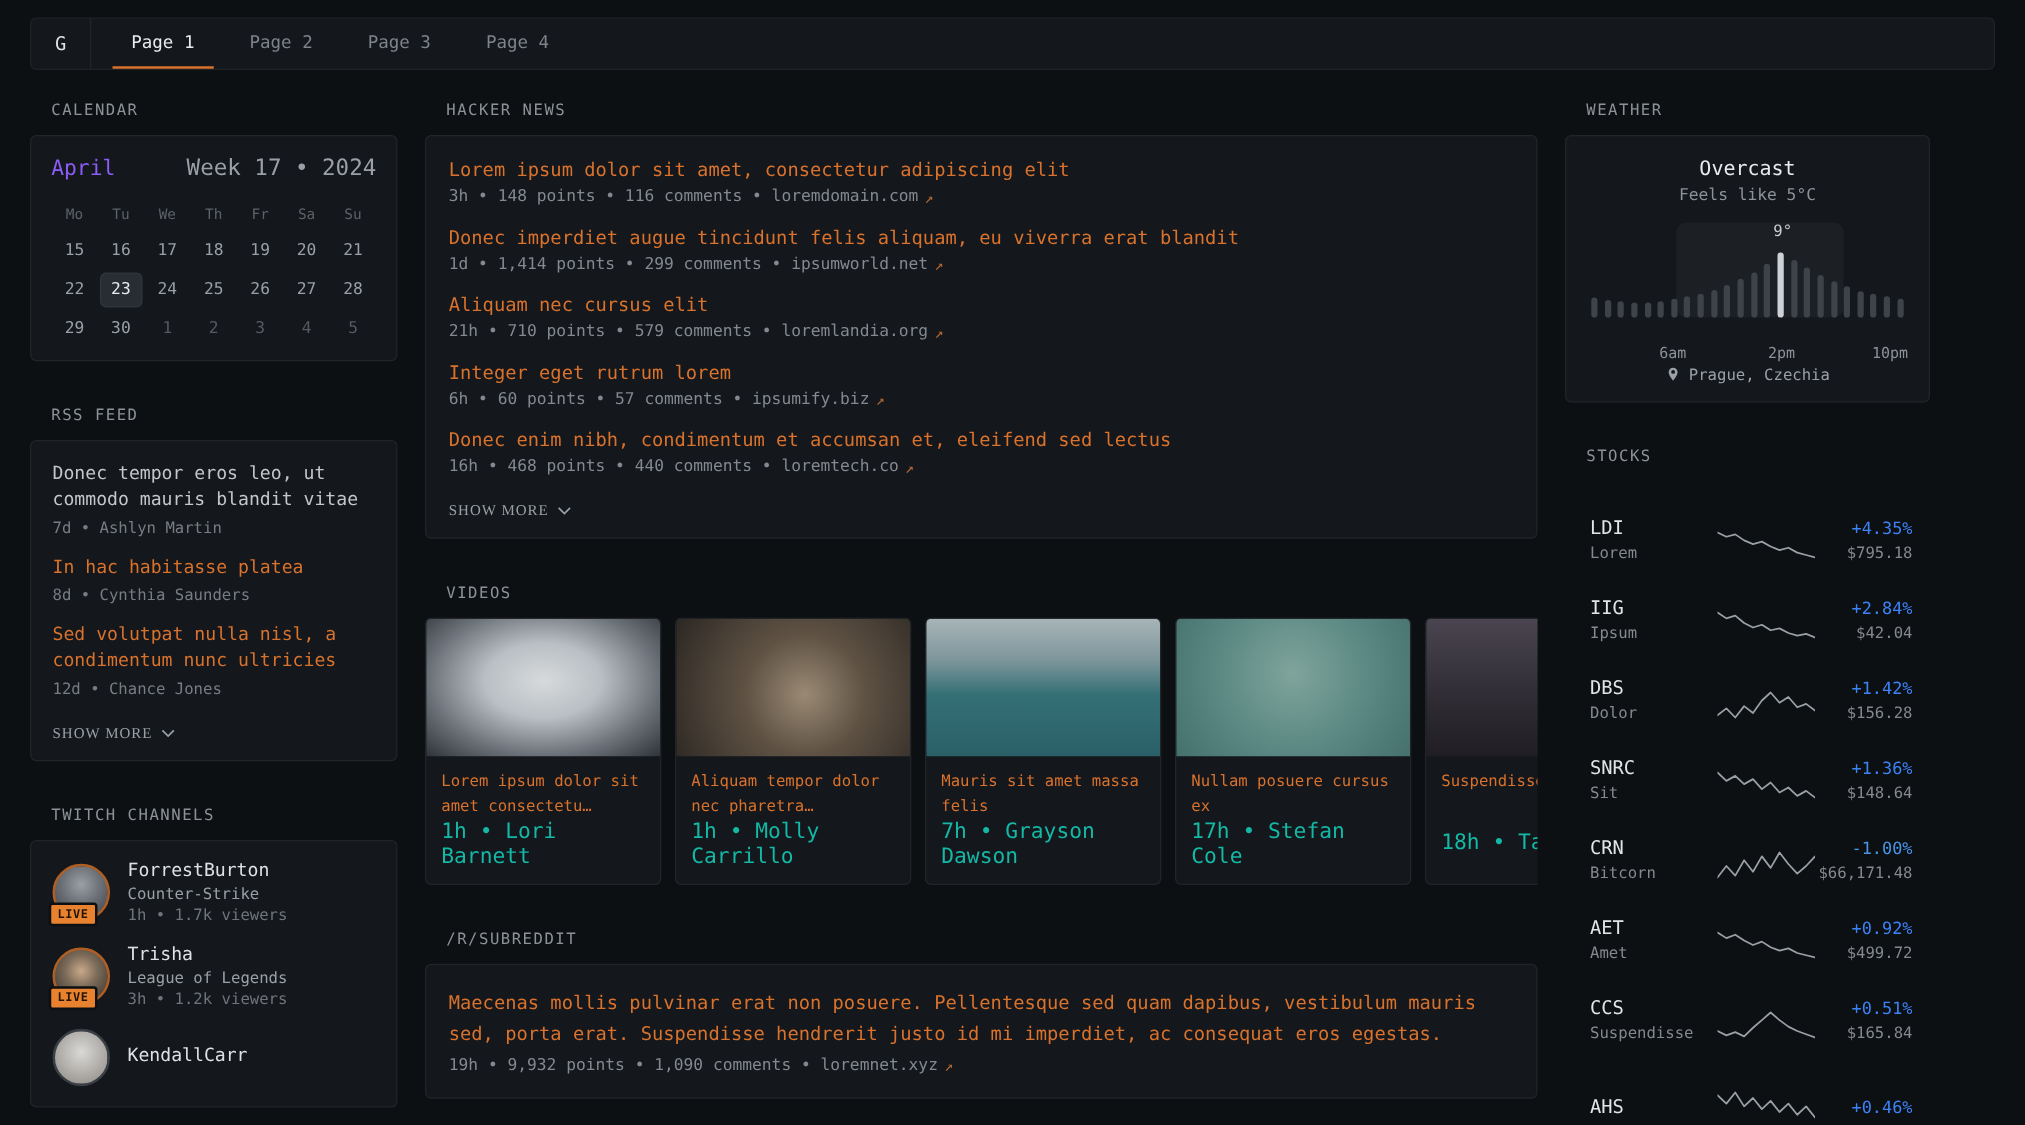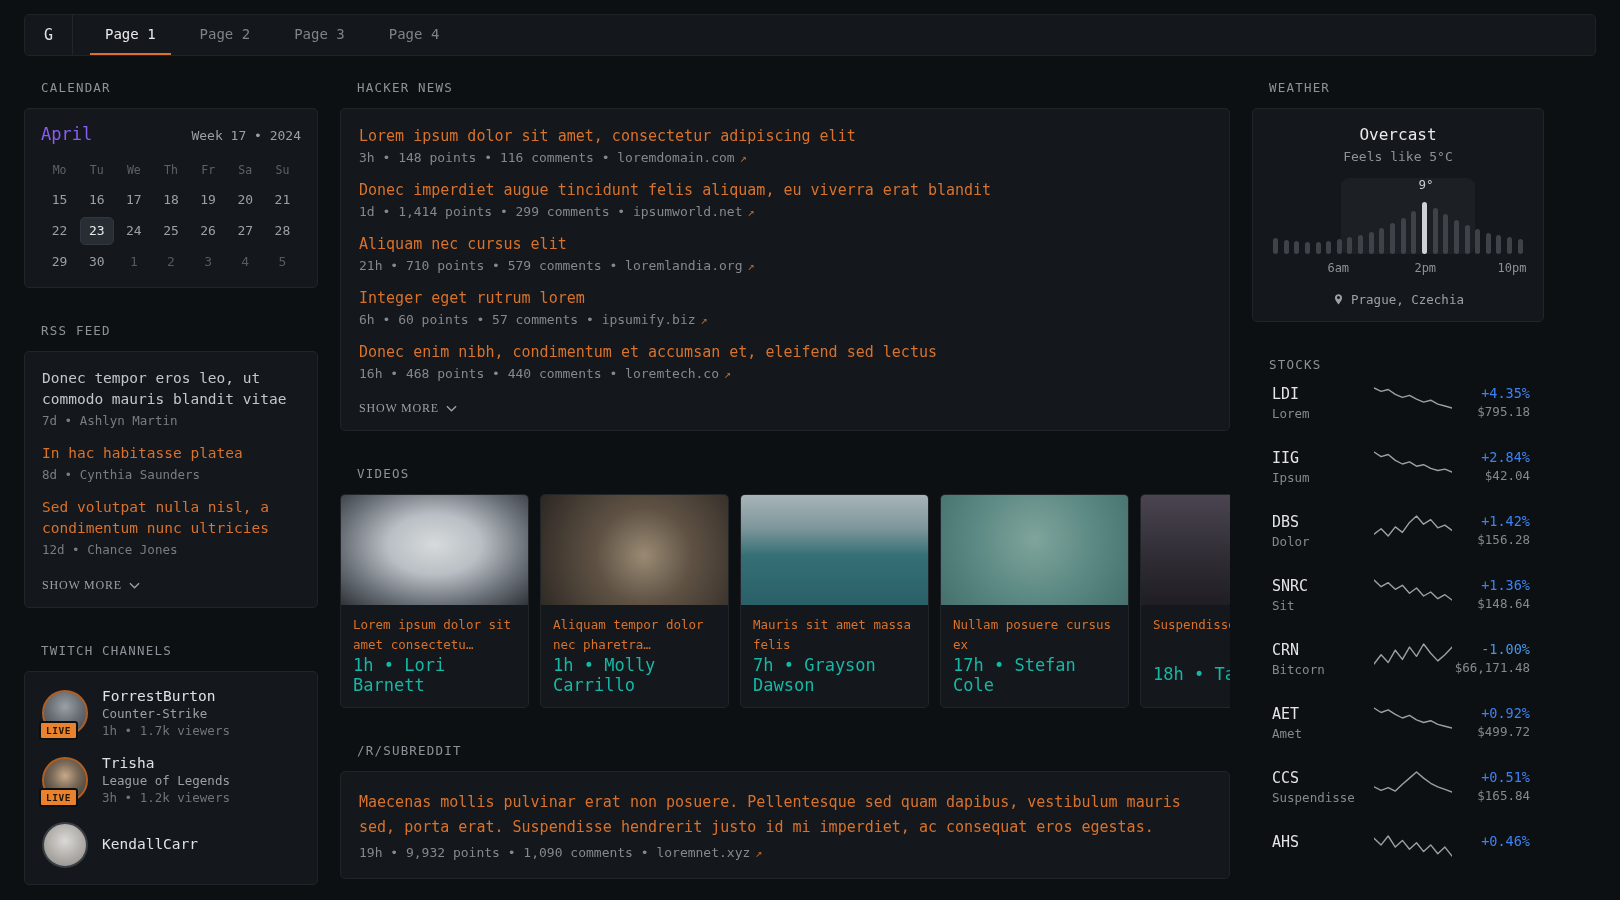--- a/index.html
+++ b/index.html
@@ -46,21 +46,21 @@
     background:none; border:none; padding:0; margin-top:6px;
     font-family:Liberation Serif, serif; font-size:12px; letter-spacing:0.8px;
     color:#9aa0a5; cursor:pointer;
   }
   .chev { width:11px; height:8px; }
 
   
   .calendar-card { padding:15px 16px 10px; }
   .cal-head { display:flex; justify-content:space-between; align-items:baseline; margin-bottom:12px; }
   .cal-month { font-size:17px; color:#8b5cf6; }
-  .cal-week { font-size:13px; color:#9aa0a6;margin-left:32px; }
+  .cal-week { font-size:18px; color:#9aa0a6;margin-left:32px; }
   .cal-grid { display:grid; grid-template-columns:repeat(7,1fr); text-align:center; }
   .cal-dow { font-size:11.5px; color:#5d6268; padding:7px 0; }
   .cal-day {
     font-size:13px; color:#9aa0a6; height:31px;
     display:flex; align-items:center; justify-content:center;
   }
   .cal-day.selected {
     width:34px; height:28px; margin:auto;
     background:#282d33; border:1px solid #31373d; border-radius:5px; color:#e8eaec;
   }
@@ -131,30 +131,30 @@
     position:absolute; left:4px; right:4px; bottom:0; top:0;
     display:flex; align-items:flex-end; justify-content:space-between;
   }
   .bar { width:5px; border-radius:3px; background:#3e434a; }
   .bar.peak { background:#cdd2d6; }
   .peak-label {
     position:absolute; top:-1px; transform:translateX(-50%);
     font-size:12.5px; color:#c9ced2;
   }
   .w-times { position:relative; height:16px; margin:7px 4px 0; font-size:12px; color:#8d9298; }
-  .w-time { position:absolute; transform:translateX(-50%); }
+  .w-time { position:absolute; transform:translateX(-50%);margin-top:14px; }
   .w-loc {
     display:flex; align-items:center; justify-content:center; gap:6px;
     margin-top:15px; font-size:12.5px; color:#9aa0a6;
   }
   .pin { width:13px; height:13px; fill:#9aa0a6; }
 
   
   .stocks-list { display:flex; flex-direction:column; }
-  .stock-row { display:flex; align-items:flex-start; height:64px; padding:0 14px 0 20px; }
+  .stock-row { display:flex; align-items:flex-end; height:64px; padding:0 14px 0 20px; }
   .s-left { width:96px; }
   .s-ticker { font-size:15px; color:#e2e4e6; }
   .s-name { font-size:12.5px; color:#84898f; margin-top:3px; }
   .s-spark { width:78px; height:26px; margin-left:6px; color:#9aa0a6; flex:none; }
   .s-right { margin-left:auto; display:flex; flex-direction:column; align-items:flex-end; }
   .s-change { font-size:13.5px; color:#3b82f6; }
   .s-change.down { color:#4896e8; }
   .s-price { font-size:12.5px; color:#84898f; margin-top:3px; }
 </style>
 </head>

